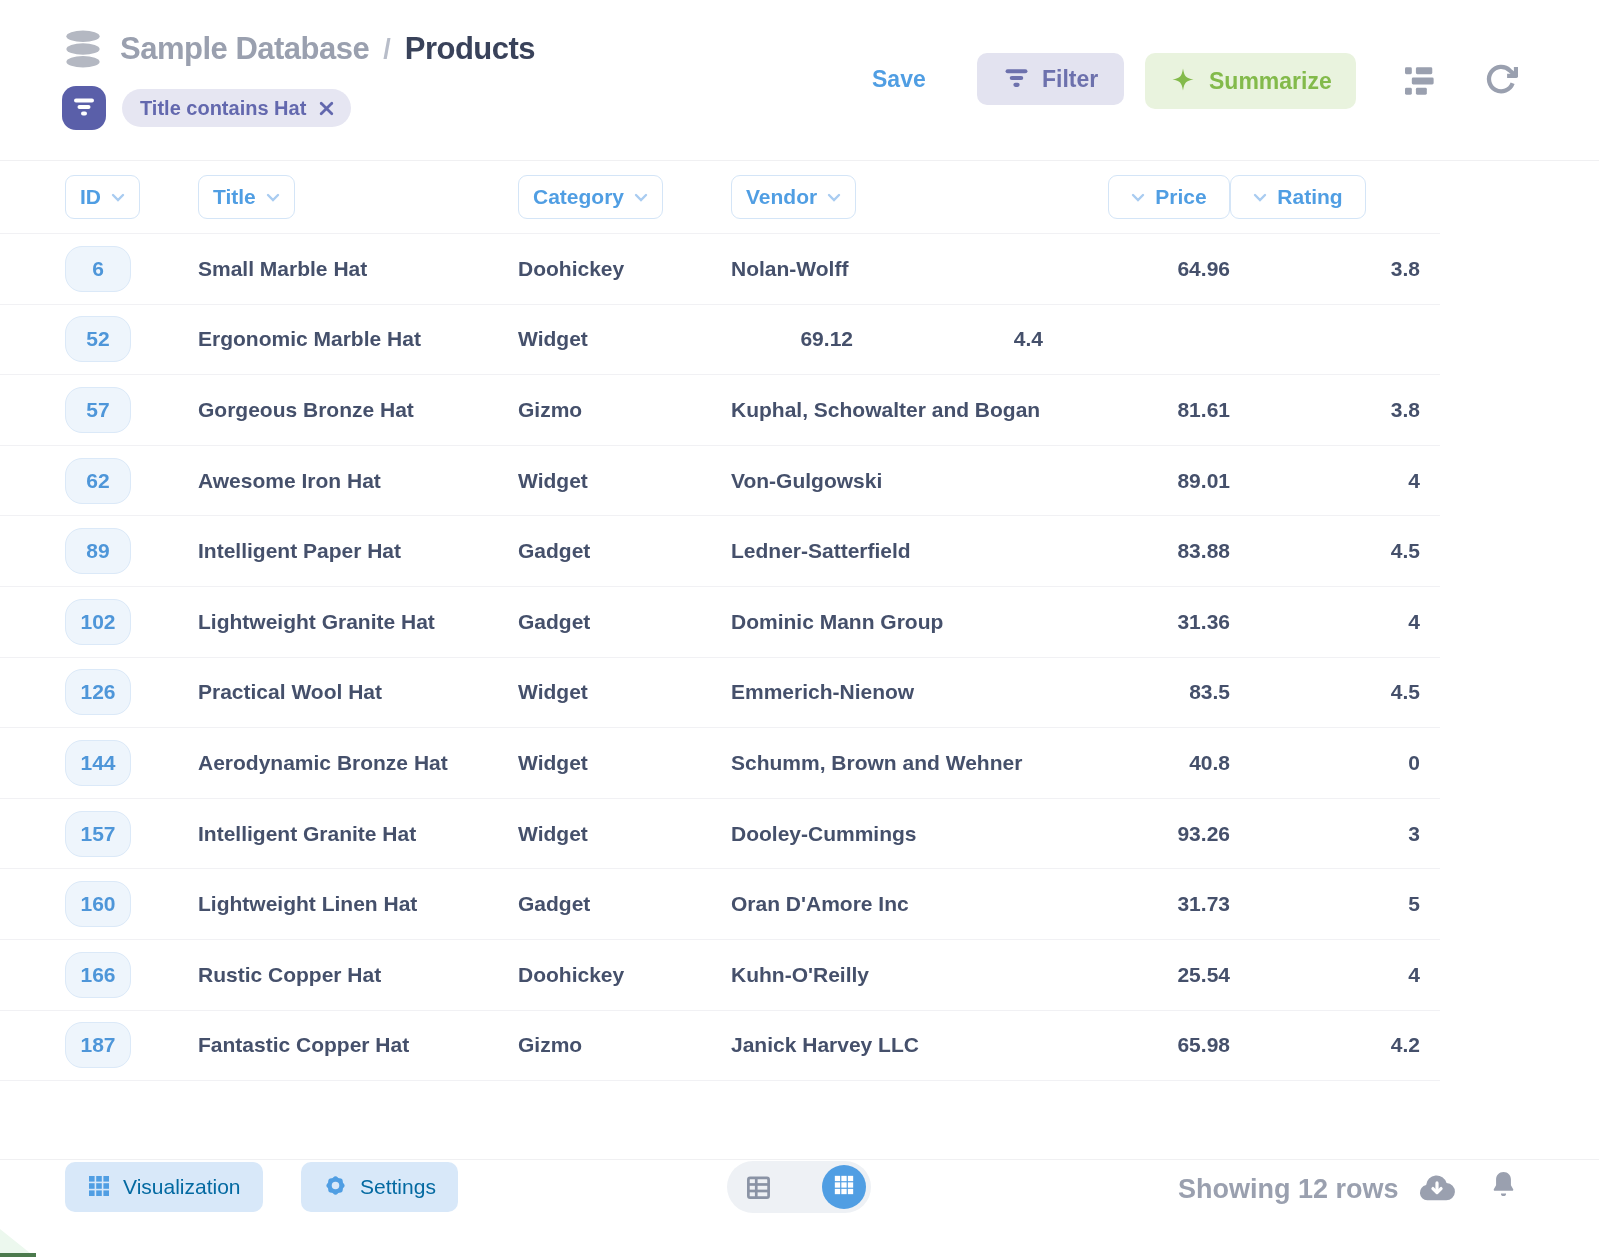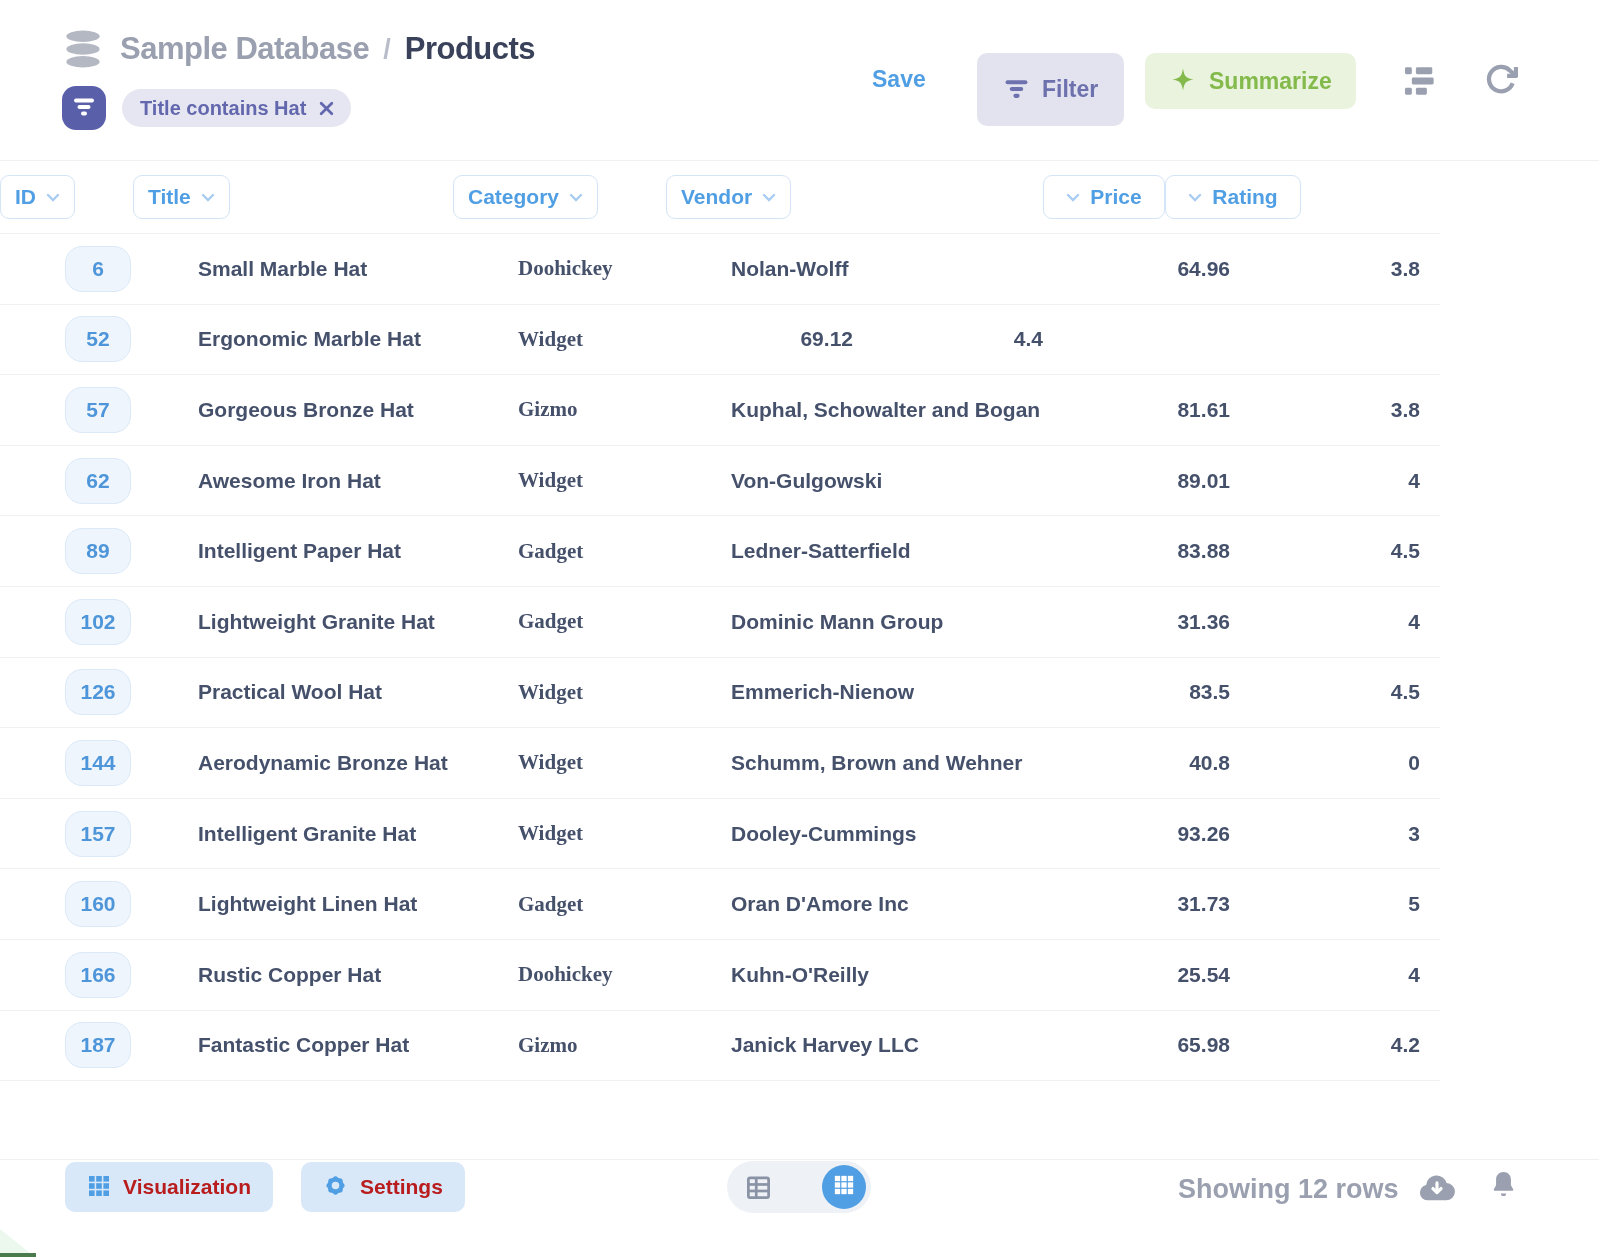--- a/index.html
+++ b/index.html
@@ -29,21 +29,21 @@
     display: flex; align-items: center; padding: 0 16px 0 18px; cursor: pointer;
   }
   .filter-chip-label { font-size: 20px; font-weight: bold; color: #6368ae; }
   .chip-close { margin-left: 12px; display: flex; }
 
   .save-link {
     position: absolute; top: 66px; left: 872px;
     font-size: 23px; font-weight: bold; color: #509ee3; cursor: pointer;
   }
   .btn-filter {
-    position: absolute; top: 53px; left: 977px; height: 73px; padding: 0 26px;
+    position: absolute; top: 53px; left: 977px; height: 52px; padding: 0 26px;
     border-radius: 10px; background: #e3e3f0; border: none; cursor: pointer;
     display: flex; align-items: center; gap: 12px;
   }
   .btn-filter .btn-label { font-size: 23px; font-weight: bold; color: #6d71ad; }
   .btn-summarize {
     position: absolute; top: 53px; left: 1145px; height: 56px; padding: 0 24px;
     border-radius: 10px; background: #e9f3de; border: none; cursor: pointer;
     display: flex; align-items: center; gap: 12px;
   }
   .btn-summarize .btn-label { font-size: 23px; font-weight: bold; color: #83ba4b; }
@@ -51,21 +51,21 @@
   .list-btn { top: 66px; left: 1402px; }
   .refresh-btn { top: 62px; left: 1484px; }
 
   .divider { position: absolute; left: 0; width: 1599px; height: 1px; background: #f0f0f2; }
   .divider-top { top: 160px; }
   .divider-bottom { top: 1159px; }
 
   
   .thead {
     position: absolute; top: 170px; left: 0; width: 1440px; height: 54px;
-    display: flex; align-items: center; 
+    display: flex; align-items: center; padding-left: 65px;
   }
   .hcell { display: flex; align-items: center; }
   .h-id       { width: 133px; }
   .h-title    { width: 320px; }
   .h-category { width: 213px; }
   .h-vendor   { width: 377px; }
   .h-price    { width: 122px; justify-content: flex-end; }
   .h-rating   { width: 136px; justify-content: center; }
   .col-pill {
     height: 44px; border: 1px solid #d4e5f7; border-radius: 9px; background: #ffffff;
@@ -75,38 +75,38 @@
   .col-label { font-size: 21px; font-weight: bold; color: #509ee3; }
 
   .tbody { position: absolute; top: 233px; left: 0; width: 1440px; border-top: 1px solid #f1f1f4; }
   .trow {
     display: flex; align-items: center; height: 70.6px; padding-left: 65px;
     border-bottom: 1px solid #f1f1f4; background: #ffffff;
   }
   .cell { font-size: 21px; font-weight: bold; color: #45506b; }
   .c-id       { width: 133px; }
   .c-title    { width: 320px; cursor: pointer; }
-  .c-category { width: 213px; cursor: pointer; font-family: Liberation Serif, serif; }
+  .c-category { width: 213px; cursor: pointer; }
   .c-vendor   { width: 377px; cursor: pointer; }
   .c-price    { width: 122px; text-align: right; cursor: pointer; }
   .c-rating   { width: 136px; margin-left: 54px; text-align: right; cursor: pointer; }
   .id-pill {
     display: inline-flex; align-items: center; justify-content: center;
     min-width: 66px; height: 46px; padding: 0 14px;
     background: #eef5fc; border: 1px solid #dbe9f8; border-radius: 17px;
     font-size: 21px; font-weight: bold; color: #4e96d9; cursor: pointer;
   }
 
   
   .footer-btn {
     position: absolute; top: 1162px; height: 50px; border: none; border-radius: 10px;
     background: #d8e8f9; display: flex; align-items: center; gap: 12px;
     padding: 0 22px; cursor: pointer;
   }
-  .footer-btn .btn-label { font-size: 21px; font-weight: bold; color: #b91c1c; }
+  .footer-btn .btn-label { font-size: 21px; font-weight: normal; color: #0369a1; }
   .btn-visualization { left: 65px; }
   .btn-settings { left: 301px; }
 
   .view-toggle {
     position: absolute; top: 1161px; left: 727px; width: 144px; height: 52px;
     border-radius: 26px; background: #eef1f5; display: flex; align-items: center;
     justify-content: space-between; padding: 0 5px 0 18px;
   }
   .view-toggle-table { display: flex; cursor: pointer; }
   .view-toggle-grid {

